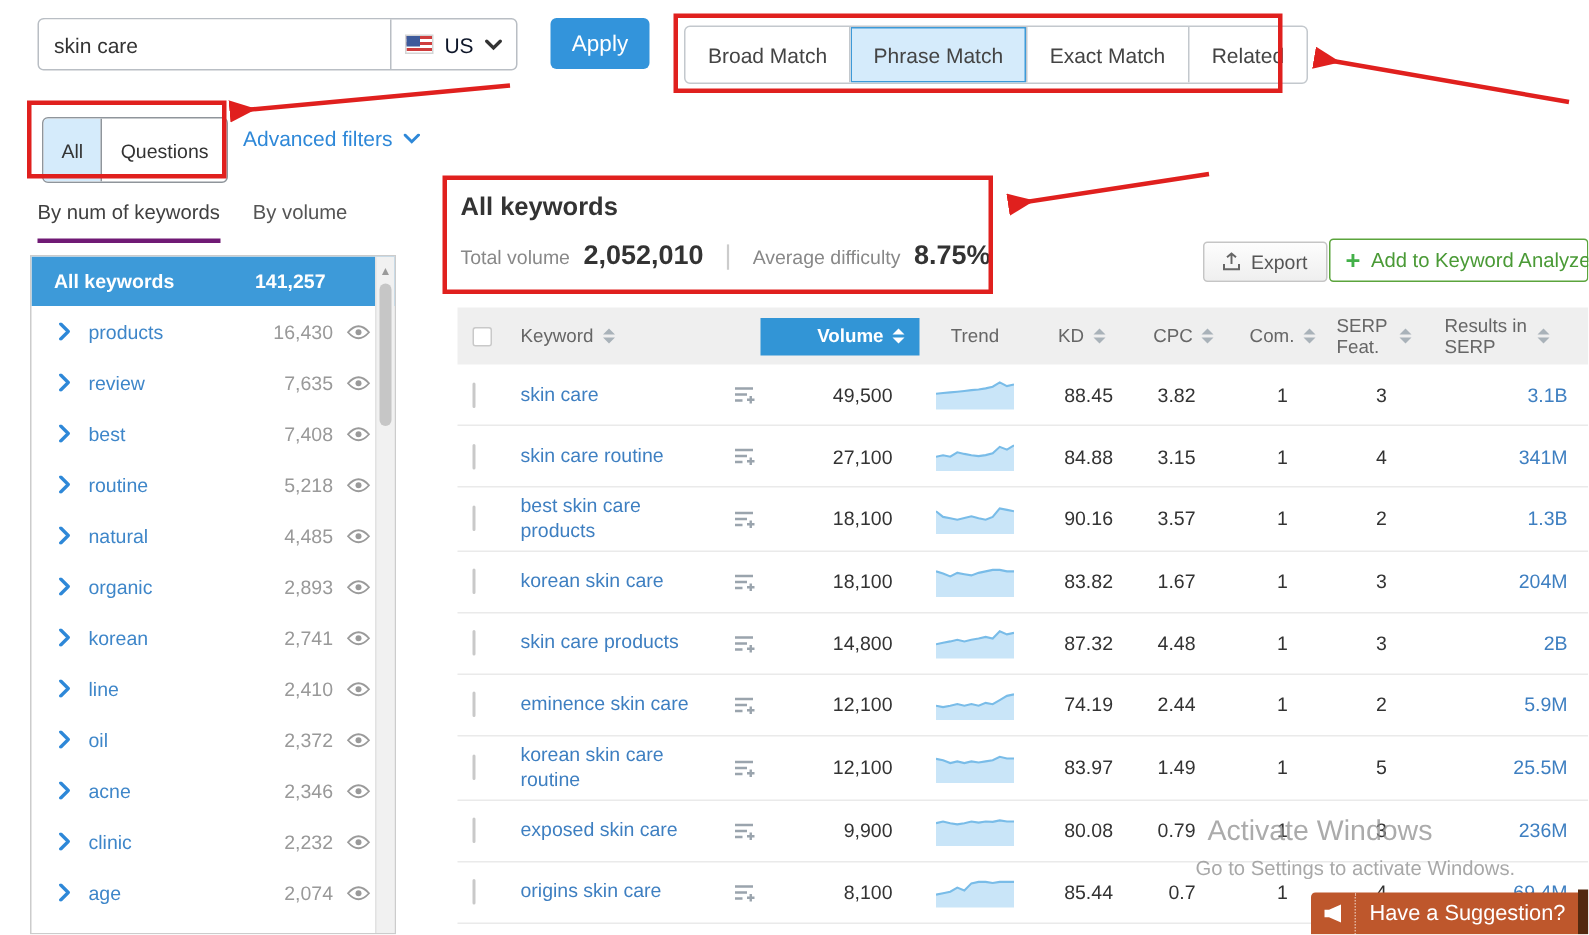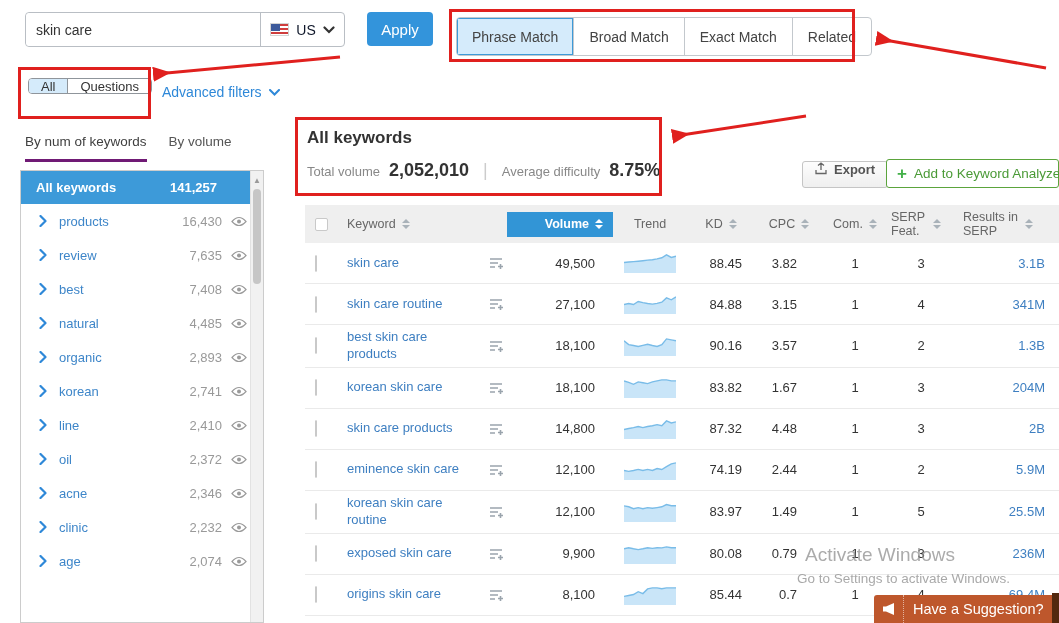--- a/index.html
+++ b/index.html
@@ -21,21 +21,21 @@
     color:#fff; border:none; border-radius:4px; font:15px "Liberation Sans",sans-serif; cursor:pointer; }
 
   .match-group { position:absolute; left:456px; top:17px; height:39px; display:flex;
     border:1px solid #c3c8cd; border-radius:4px; overflow:hidden; background:#fff; }
   .match-tab { padding:0 15px; display:flex; align-items:center; font-size:14px; color:#444;
     border-left:1px solid #c3c8cd; cursor:pointer; white-space:nowrap; }
   .match-tab:first-child { border-left:none; }
   .match-tab.active { background:#d5ebfb; box-shadow:inset 0 0 0 1px #3d9ad8; }
 
   
-  .scope-group { position:absolute; left:28px; top:78px; height:16px; display:flex;
+  .scope-group { position:absolute; left:28px; top:78px; height:44px; display:flex;
     border:1px solid #8f959b; border-radius:4px; overflow:hidden; background:#fff; }
   .scope-tab { padding:0 12px; display:flex; align-items:center; font-size:13px; color:#333;
     border-left:1px solid #8f959b; cursor:pointer; }
   .scope-tab:first-child { border-left:none; }
   .scope-tab.active { background:#d5ebfb; }
   .adv-filters { position:absolute; left:162px; top:84px; display:flex; align-items:center; gap:7px;
     color:#2e88d8; font-size:14px; cursor:pointer; }
 
   
   .side-tabs { position:absolute; left:25px; top:134px; display:flex; gap:22px; }
@@ -58,22 +58,22 @@
 
   
   .summary-title { position:absolute; left:307px; top:128px; font-size:17px; font-weight:bold; color:#333; }
   .summary-meta { position:absolute; left:307px; top:160px; display:flex; align-items:baseline; }
   .summary-meta .lab { font-size:13px; color:#888; }
   .summary-meta .val { font-size:18px; font-weight:bold; color:#333; margin-left:9px; }
   .summary-meta .sep { color:#ccc; font-size:18px; margin:0 14px; }
 
   
   .export-btn { position:absolute; left:802px; top:161px; height:27px; padding:0 12px;
-    display:flex; align-items:flex-start; gap:7px; background:linear-gradient(#fdfdfd,#efefef);
-    border:1px solid #c5c5c5; border-radius:3px; font-size:13px; color:#555; cursor:pointer;font-weight:bold; }
+    display:flex; align-items:center; gap:7px; background:linear-gradient(#fdfdfd,#efefef);
+    border:1px solid #c5c5c5; border-radius:3px; font-size:13px; color:#555; cursor:pointer; }
   .analyzer-btn { position:absolute; left:886px; top:159px; height:29px; width:173px; padding:0 10px;
     display:flex; align-items:center; background:#fff; border:1px solid #5ba43c; border-radius:3px;
     font-size:13.5px; color:#4a9a36; cursor:pointer; white-space:nowrap; }
   .analyzer-btn .plus { color:#43b049; font-size:17px; font-weight:bold; margin-right:7px; }
 
   
   .ktable { position:absolute; left:305px; top:205px; width:754px; }
   .t-head, .t-row { display:grid; grid-template-columns:36px 166px 106px 74px 68px 68px 64px 68px 1fr; }
   .t-head { background:#efefef; height:38px; align-items:center; font-size:12.5px; color:#666; }
   .hc { display:flex; align-items:center; line-height:1.15; }
@@ -127,26 +127,26 @@
       <span class="region-label">US</span>
       <svg width="12" height="8">
         <path d="M1.5 1.5 L6 6 L10.5 1.5" stroke="#333" stroke-width="2.2" fill="none" stroke-linecap="round"></path>
       </svg>
     </div>
   </div>
   <button class="apply-btn">Apply</button>
 
   <div class="match-group">
 
+      <div class="match-tab">
+        <span>Broad Match</span>
+      </div>
+
       <div class="match-tab active">
         <span>Phrase Match</span>
-      </div>
-
-      <div class="match-tab">
-        <span>Broad Match</span>
       </div>
 
       <div class="match-tab">
         <span>Exact Match</span>
       </div>
 
       <div class="match-tab">
         <span>Related</span>
       </div>
 
@@ -229,20 +229,35 @@
         <span class="lbl">best</span>
         <span class="cnt">7,408</span>
         <span class="eye">
           <svg width="16" height="11" viewBox="0 0 16 11">
             <path d="M1 5.5 Q8 -2.5 15 5.5 Q8 13.5 1 5.5 Z" fill="none" stroke="#9a9a9a" stroke-width="1.2"></path>
             <circle cx="8" cy="5.5" r="2" fill="#9a9a9a"></circle>
           </svg>
         </span>
       </div>
 
+      <div class="side-item">
+        <span class="chev">
+          <svg width="8" height="12">
+            <path d="M1.5 1 L6.5 6 L1.5 11" stroke="#2e88d8" stroke-width="2.2" fill="none" stroke-linecap="round" stroke-linejoin="round"></path>
+          </svg>
+        </span>
+        <span class="lbl">routine</span>
+        <span class="cnt">5,218</span>
+        <span class="eye">
+          <svg width="16" height="11" viewBox="0 0 16 11">
+            <path d="M1 5.5 Q8 -2.5 15 5.5 Q8 13.5 1 5.5 Z" fill="none" stroke="#9a9a9a" stroke-width="1.2"></path>
+            <circle cx="8" cy="5.5" r="2" fill="#9a9a9a"></circle>
+          </svg>
+        </span>
+      </div>
 
       <div class="side-item">
         <span class="chev">
           <svg width="8" height="12">
             <path d="M1.5 1 L6.5 6 L1.5 11" stroke="#2e88d8" stroke-width="2.2" fill="none" stroke-linecap="round" stroke-linejoin="round"></path>
           </svg>
         </span>
         <span class="lbl">natural</span>
         <span class="cnt">4,485</span>
         <span class="eye">

